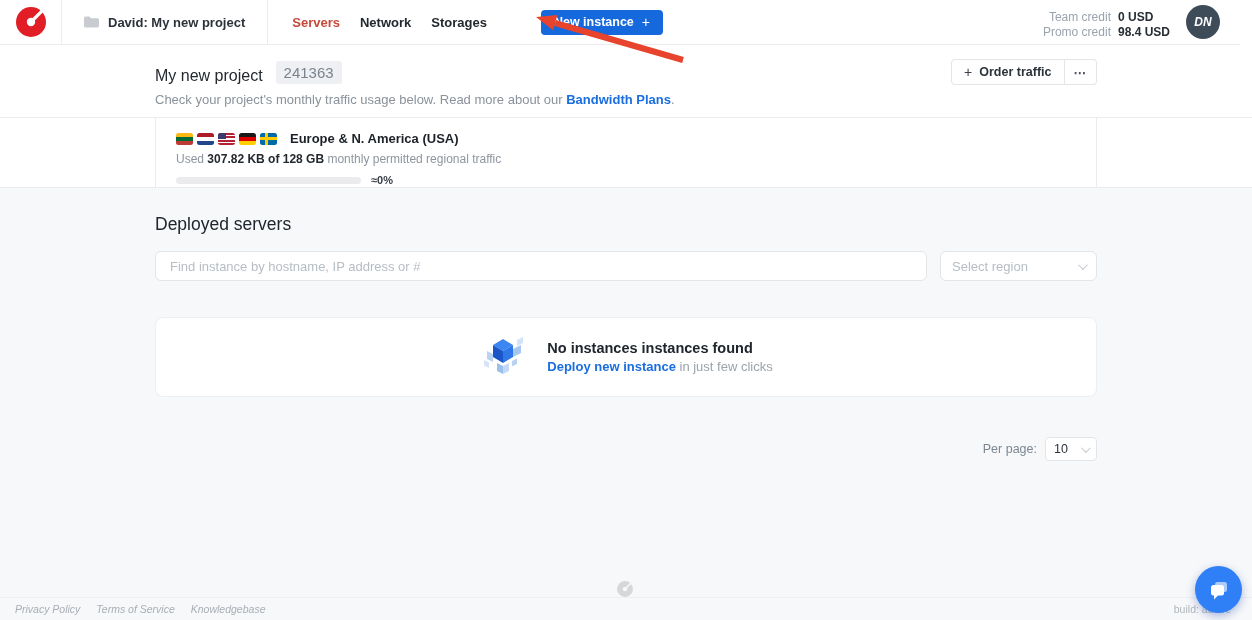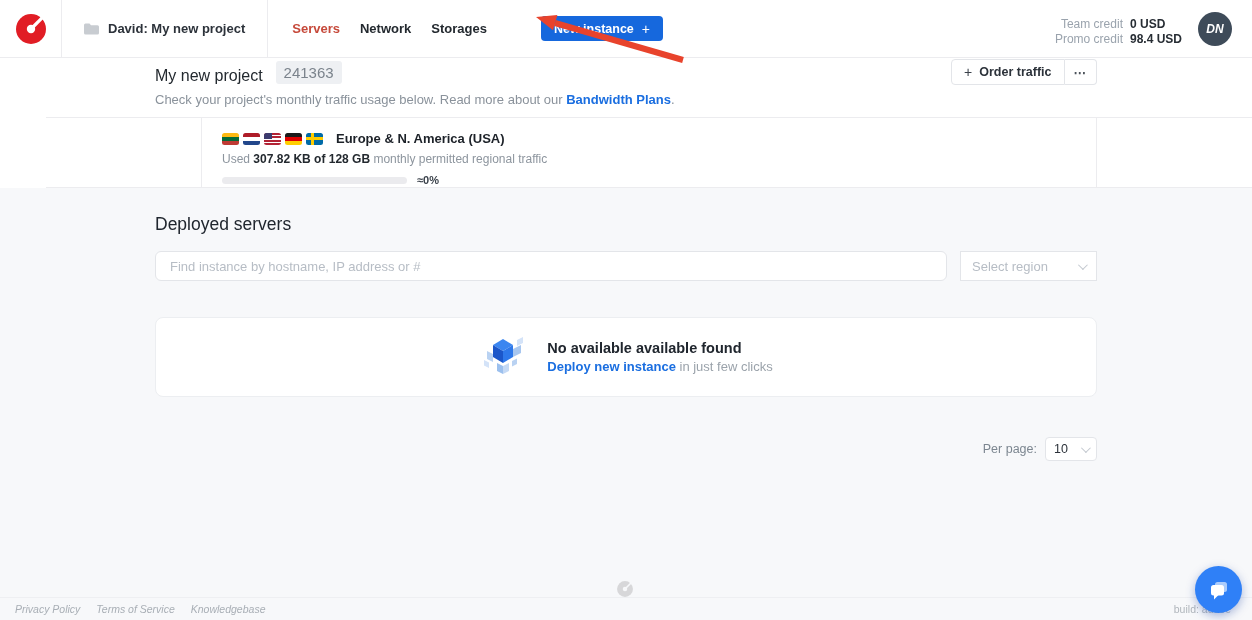--- a/index.html
+++ b/index.html
@@ -1,21 +1,21 @@
 <!DOCTYPE html>
 <html><head>
 <meta charset="utf-8">
 <style>
   * { margin:0; padding:0; box-sizing:border-box; }
   html,body { background:#fff; }
   body { font-family:"Liberation Sans", sans-serif; color:#2a2f36; }
   .page { position:relative; width:1252px; height:620px; overflow:hidden; background:#fff; margin:0 auto; }
 
   
-  .header { position:absolute; top:0; left:0; right:0; height:58px; background:#fff;
+  .header { position:absolute; top:0; left:0; right:12px; height:45px; background:#fff;
             border-bottom:1px solid #ececef; display:flex; align-items:center; z-index:5; }
   .logo-box { width:62px; height:100%; display:flex; align-items:center; justify-content:center;
               border-right:1px solid #ececef; }
   .proj-switcher { display:flex; align-items:center; gap:9px; padding:0 22px; height:100%;
                    border-right:1px solid #ececef; cursor:pointer; }
   .proj-switcher span.txt { font-size:13px; font-weight:600; color:#2c323a; }
   .main-nav { display:flex; align-items:center; gap:20px; padding:0 24px; }
   .nav-link { font-size:13px; font-weight:600; color:#23292f; cursor:pointer; }
   .nav-link.active { color:#c6493a; }
   .btn-new { margin-left:30px; background:#1668dd; color:#fff; border:none; border-radius:4px;
@@ -39,21 +39,21 @@
   .subtitle a { color:#1a6ee0; font-weight:700; text-decoration:none; cursor:pointer; }
   .btn-group { position:absolute; right:0; top:14px; display:flex; }
   .btn-light { background:#fff; border:1px solid #e3e5e9; color:#2c323a; font-size:12.5px; font-weight:600;
                height:26px; display:flex; align-items:center; gap:7px; padding:0 12px; cursor:pointer; font-family:inherit; }
   .btn-light.first { border-radius:4px 0 0 4px; }
   .btn-light.last { border-radius:0 4px 4px 0; border-left:none; padding:0 9px; color:#4b525a; letter-spacing:1px; }
   .btn-light .plus { font-weight:400; font-size:14px; color:#3a414a; }
 
   
   .traffic-band { position:absolute; top:117px; left:0; right:0; height:71px; background:#fff;
-                  border-top:1px solid #ececef; border-bottom:1px solid #ececef;margin-left:46px; }
+                  border-top:1px solid #ececef; border-bottom:1px solid #ececef; }
   .traffic-inner { position:absolute; left:155px; right:155px; top:0; bottom:0;
                    border-left:1px solid #ececef; border-right:1px solid #ececef; padding:13px 20px 0 20px; }
   .flag-row { display:flex; align-items:center; gap:4px; }
   .flag { width:17px; height:12px; border-radius:2.5px; display:inline-block; position:relative; overflow:hidden; flex:none; }
   .flag-lt { background:linear-gradient(180deg,#fdb913 0 33%,#046a38 33% 66%,#be3a34 66% 100%); }
   .flag-nl { background:linear-gradient(180deg,#ae1c28 0 33%,#ffffff 33% 66%,#21468b 66% 100%); }
   .flag-us { background:repeating-linear-gradient(180deg,#b22234 0 1.7px,#ffffff 1.7px 3.4px); }
   .flag-us::before { content:""; position:absolute; left:0; top:0; width:8px; height:6px; background:#3c3b6e; }
   .flag-de { background:linear-gradient(180deg,#1a1a1a 0 33%,#dd0000 33% 66%,#ffce00 66% 100%); }
   .flag-se { background:linear-gradient(90deg,transparent 0 5px,#fecc00 5px 8px,transparent 8px),
@@ -66,22 +66,22 @@
   .progress-fill { height:100%; background:#1668dd; width:0; }
   .progress-label { font-size:11px; font-weight:700; color:#3a414a; }
 
   
   .main { position:absolute; top:188px; left:0; right:0; bottom:0; background:#f7f8fa; padding:0 155px; }
   .section-heading { padding-top:26px; font-size:17.5px; font-weight:400; color:#20262e; }
   .filter-row { margin-top:16px; display:flex; }
   .search-input { flex:1; height:30px; background:#fff; border:1px solid #e3e5e9; border-radius:6px;
                   padding:0 14px; font-size:13px; color:#3a414a; font-family:inherit; outline:none; }
   .search-input::placeholder { color:#b7bdc5; }
-  .select-box { width:137px; height:30px; margin-left:13px; background:#fff; border:1px solid #e3e5e9;
-                border-radius:0; display:flex; align-items:center; justify-content:space-between;
+  .select-box { width:157px; height:30px; margin-left:13px; background:#fff; border:1px solid #e3e5e9;
+                border-radius:6px; display:flex; align-items:center; justify-content:space-between;
                 padding:0 11px; font-size:13px; color:#b7bdc5; cursor:pointer; }
   .chevron { width:7px; height:7px; border-right:1.6px solid #c3c8cf; border-bottom:1.6px solid #c3c8cf;
              transform:rotate(45deg) translateY(-2px); flex:none; }
   .empty-card { margin-top:36px; height:80px; background:#fff; border:1px solid #eceef1; border-radius:8px;
                 display:flex; align-items:center; justify-content:center; gap:20px; }
   .empty-text .t1 { font-size:14.5px; font-weight:700; color:#20262e; }
   .empty-text .t2 { margin-top:3px; font-size:13px; color:#9ba3ab; }
   .empty-text .t2 a { color:#1a6ee0; font-weight:700; text-decoration:none; cursor:pointer; }
   .perpage-row { margin-top:40px; display:flex; align-items:center; justify-content:flex-end; }
   .perpage-label { font-size:12.5px; color:#7c8690; }
@@ -197,21 +197,21 @@
         <polygon points="38,7 44,4 44,10 38,13" fill="#d4e3f8"></polygon>
         <polygon points="5,27 10,29.5 10,35 5,32.5" fill="#d4e3f8"></polygon>
         <polygon points="18,30 24,33 24,41 18,38" fill="#9cc0ee"></polygon>
         <polygon points="24,33 30,30 30,38 24,41" fill="#c4d9f5"></polygon>
         <polygon points="33,28 38,25.5 38,31 33,33.5" fill="#b9d2f2"></polygon>
         <polygon points="24,6 34,12 24,18 14,12" fill="#3b86f0"></polygon>
         <polygon points="14,12 24,18 24,30 14,24" fill="#1b56c9"></polygon>
         <polygon points="24,18 34,12 34,24 24,30" fill="#2e78ea"></polygon>
       </svg>
       <div class="empty-text">
-        <div class="t1">No available available found</div>
+        <div class="t1">No instances instances found</div>
         <div class="t2"><a>Deploy new instance</a><span> in just few clicks</span></div>
       </div>
     </div>
     <div class="perpage-row">
       <span class="perpage-label">Per page:</span>
       <div class="perpage-select">
         <span>10</span>
         <span class="chevron"></span>
       </div>
     </div>

